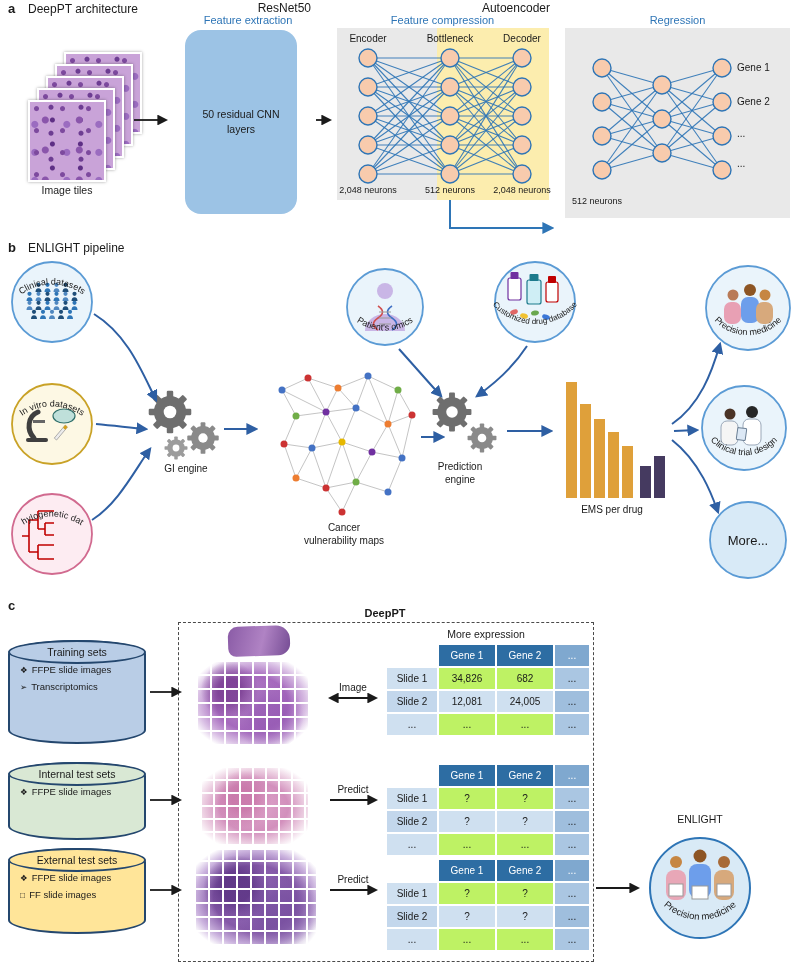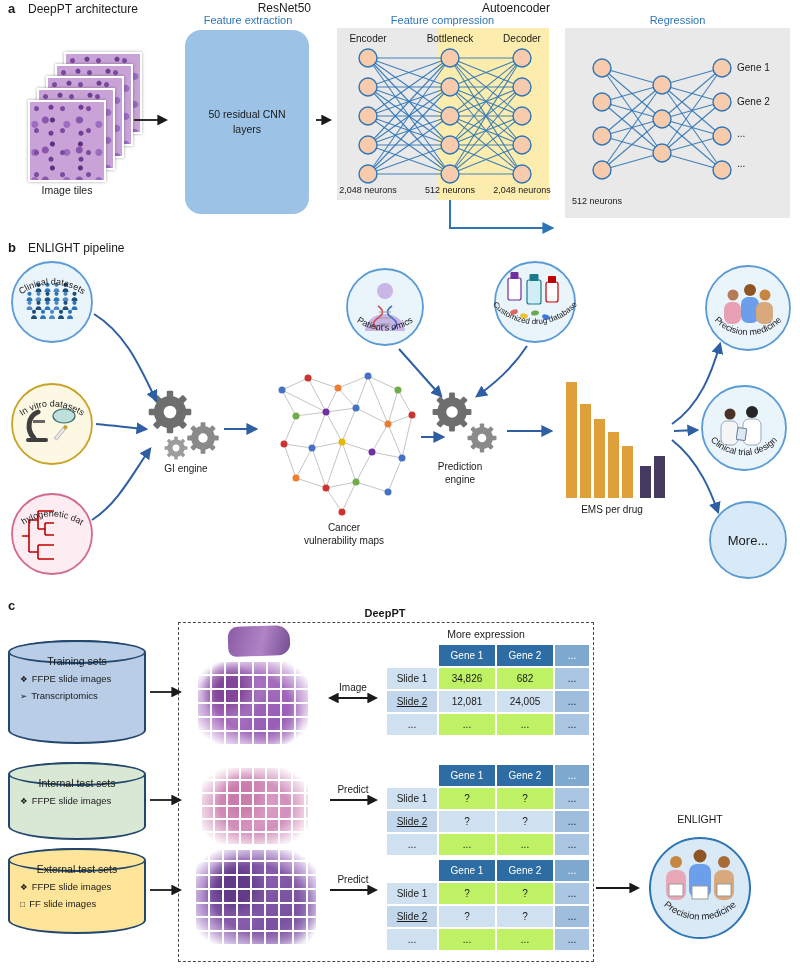--- a/index.html
+++ b/index.html
@@ -29,21 +29,21 @@
       radial-gradient(circle at 70% 20%, #6d3d92 2px, transparent 3px),
       radial-gradient(circle at 45% 60%, #8a55ab 3px, transparent 4px),
       radial-gradient(circle at 80% 75%, #5e2f85 2px, transparent 3px),
       radial-gradient(circle at 15% 80%, #9b6cc0 3px, transparent 4px);
     background-size:26px 22px, 30px 26px, 34px 30px, 28px 24px, 32px 28px; }
   
   .dashedbox { position:absolute; border:1.6px dashed #4a4a4a; }
   .dptlab { position:absolute; text-align:center; font-size:11px; background:#fff;font-weight:bold; }
   .cyl { position:absolute; background:var(--f); border:2px solid #24476e; border-radius:50% / 14px; box-sizing:border-box; }
   .cyltop { position:absolute; top:-2px; left:-2px; right:-2px; height:24px; background:var(--f); border:2px solid #24476e; border-radius:50%; box-sizing:border-box; }
-  .cyltitle { position:relative; margin-top:13px; text-align:center; font-size:10.5px; }
+  .cyltitle { position:relative; margin-top:4px; text-align:center; font-size:10.5px; }
   .cylitem { position:relative; font-size:9.5px; padding-left:10px; margin-top:6px; white-space:nowrap; }
   .bb { margin-right:4px; font-size:8.5px; }
   .actlab { position:absolute; text-align:center; font-size:10px; }
   .gx { position:absolute; text-align:center; font-size:10.5px; }
   .tissue { position:absolute; }
   .t1 { background-image:
       repeating-linear-gradient(90deg, #fff 0 2px, rgba(255,255,255,0) 2px 14px),
       repeating-linear-gradient(0deg, #fff 0 2px, rgba(255,255,255,0) 2px 14px),
       radial-gradient(circle at 30% 35%, rgba(122,62,146,.85) 0 12%, rgba(122,62,146,0) 30%),
       radial-gradient(circle at 65% 65%, rgba(150,90,180,.8) 0 15%, rgba(150,90,180,0) 38%),
@@ -59,21 +59,21 @@
       radial-gradient(circle at 35% 40%, rgba(90,50,130,.85) 0 14%, rgba(90,50,130,0) 34%),
       radial-gradient(circle at 70% 65%, rgba(120,80,160,.8) 0 16%, rgba(120,80,160,0) 40%),
       radial-gradient(ellipse at 50% 50%, #9f77c2 0%, #8559a8 48%, #cbb3de 70%, rgba(255,255,255,0) 84%); }
   .thumb { position:absolute; background:linear-gradient(105deg, #8a5ba6, #b083c4 55%, #744b93); border-radius:10px 14px 12px 8px; transform:rotate(-2deg); }
   .gtable { position:absolute; display:grid; grid-template-columns:50px 56px 56px 34px; gap:2px; }
   .gc { height:21px; line-height:21px; text-align:center; font-size:10px; }
   .corner { background:transparent; }
   .gh { background:#2d6da3; color:#fff; }
   .ghd { background:#7fa8cf; color:#fff; }
   .rl { background:#cfe0f0; }
-  .rl2 { background:#c3d7ec;text-decoration:underline; }
+  .rl2 { background:#c3d7ec; }
   .v1 { background:#bef264; }
   .v2 { background:#cfe0f0; }
   .d1 { background:#aac6e2; }
   .d2 { background:#9fbedd; }
   
   svg text { font-family:"Liberation Sans", sans-serif; }
   .slab { font-size:10px; fill:#1a1a1a; text-anchor:middle; }
   .curved { font-size:9px; fill:#1a1a1a; text-anchor:middle; }
   .curved.small { font-size:8px; }
   .curved2 { font-size:9.5px; fill:#1a1a1a; text-anchor:middle; }
@@ -95,21 +95,21 @@
 
     <div class="tile" style="left:64px;top:52px"></div>
     <div class="tile" style="left:55px;top:64px"></div>
     <div class="tile" style="left:46px;top:76px"></div>
     <div class="tile" style="left:37px;top:88px"></div>
     <div class="tile" style="left:28px;top:100px"></div>
     <div class="cap" style="left:28px;top:184px;width:78px">Image tiles</div>
 
     <div class="btitle" style="left:185px;top:1px;width:126px">ResNet50</div>
     <div class="bsub" style="left:185px;top:14px;width:126px">Feature extraction</div>
-    <div class="resblock" style="left:185px;top:30px;width:124px;height:184px">
+    <div class="resblock" style="left:185px;top:30px;width:112px;height:184px">
       <span>50 residual CNN layers</span>
     </div>
 
     <div class="btitle" style="left:335px;top:1px;width:215px">Autoencoder</div>
     <div class="bsub" style="left:335px;top:14px;width:215px">Feature compression</div>
     <div class="bg-gray" style="left:337px;top:28px;width:100px;height:172px"></div>
     <div class="bg-yellow" style="left:437px;top:28px;width:112px;height:172px"></div>
     <div class="collab" style="left:338px;top:33px;width:60px">Encoder</div>
     <div class="collab" style="left:415px;top:33px;width:70px">Bottleneck</div>
     <div class="collab" style="left:492px;top:33px;width:60px">Decoder</div>

